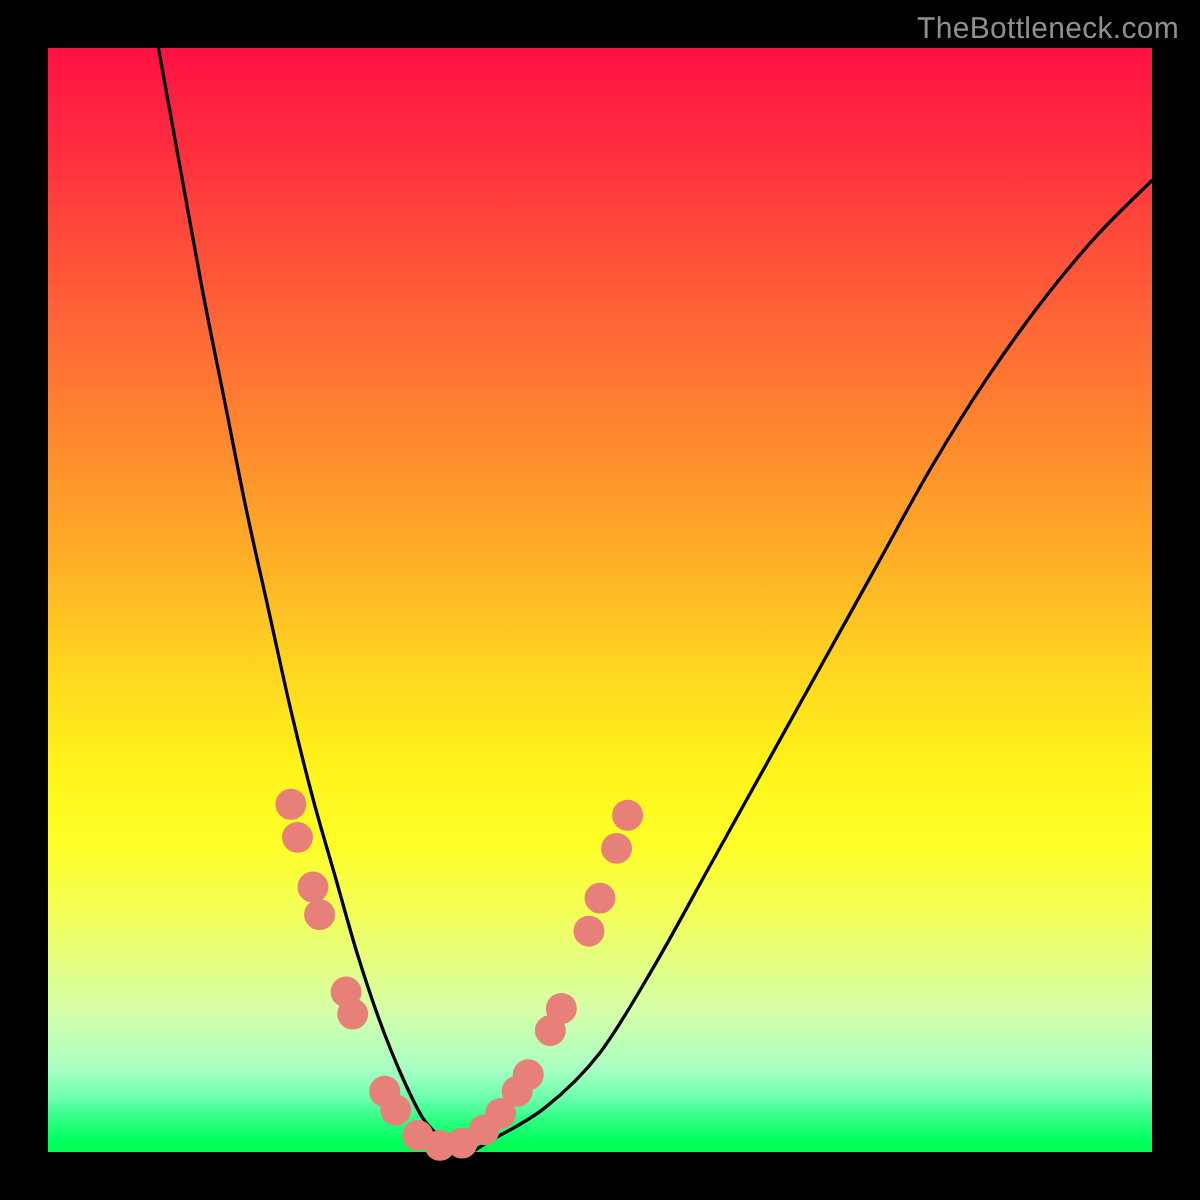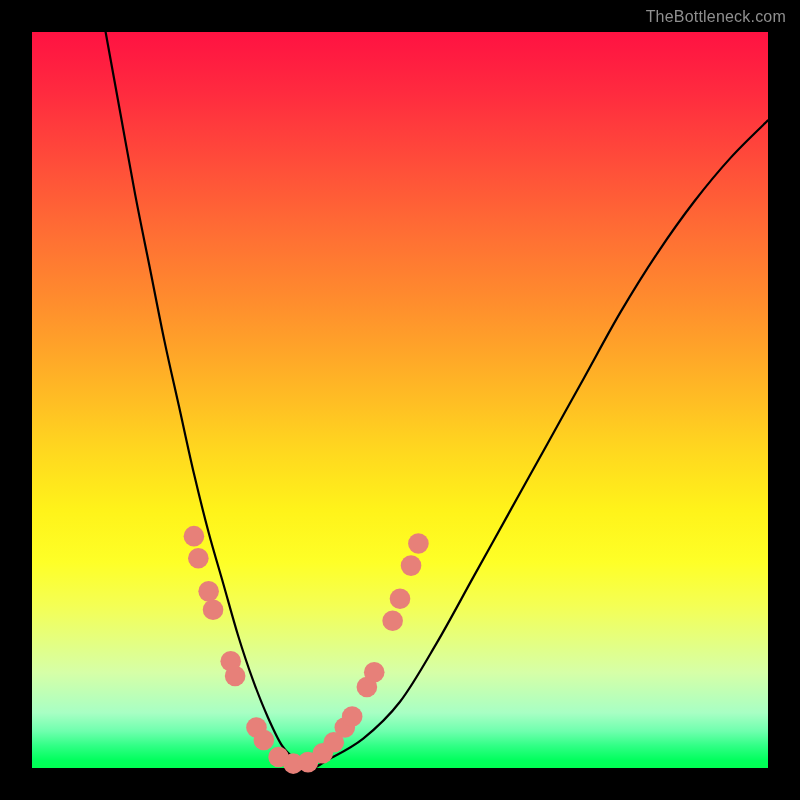--- a/index.html
+++ b/index.html
@@ -41,21 +41,21 @@
       #30ff85 97%,
       #00ff5c 99%,
       #00ff52 100%
     );
   }
   .watermark {
     position: absolute;
     top: 8px;
     right: 14px;
     color: #8f8f8f;
-    font-size: 16px;
+    font-size: 20px;
     letter-spacing: 0.2px;
     font-weight: 500;
     user-select: none;
   }
   svg.curve {
     position: absolute;
     left: 0;
     top: 0;
     width: 736px;
     height: 736px;

